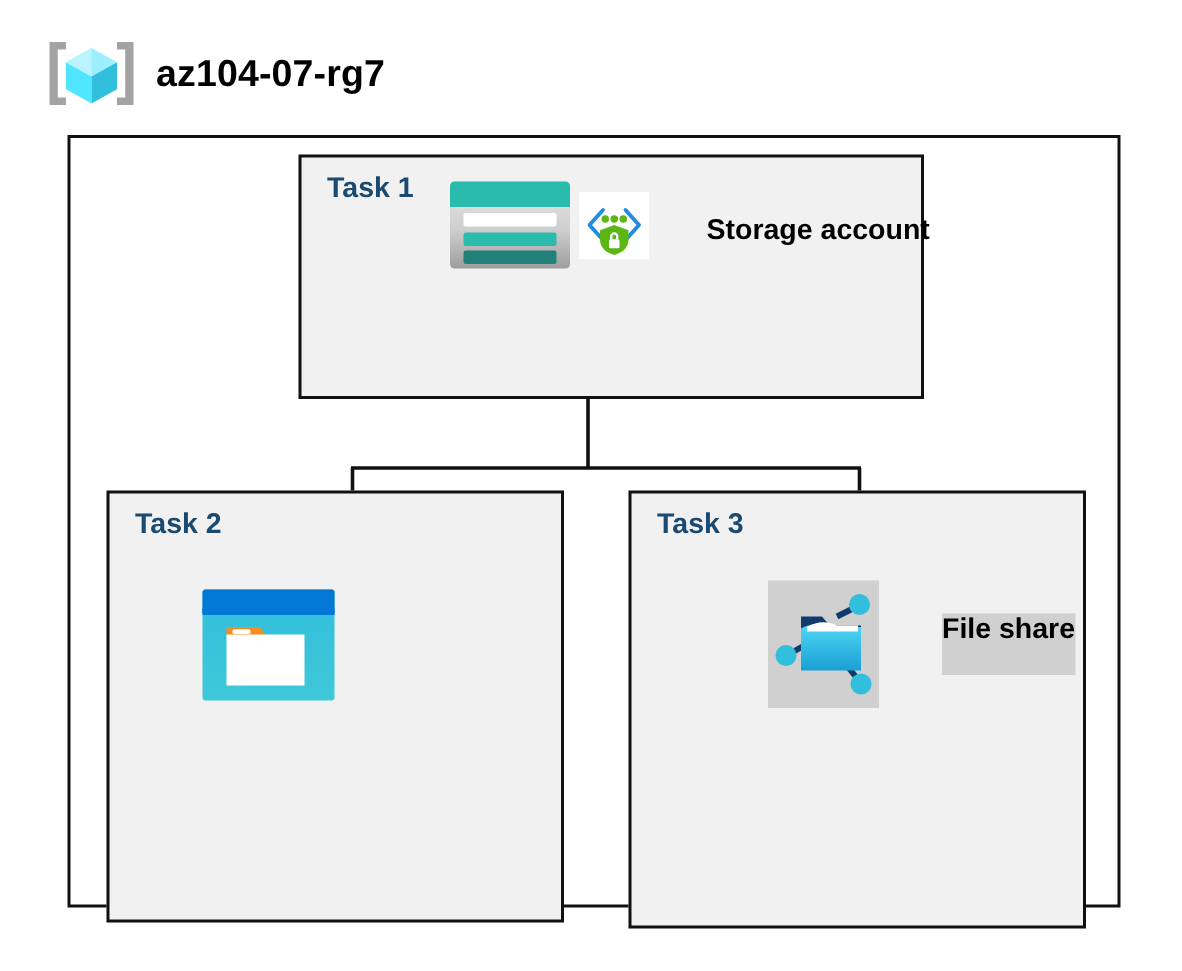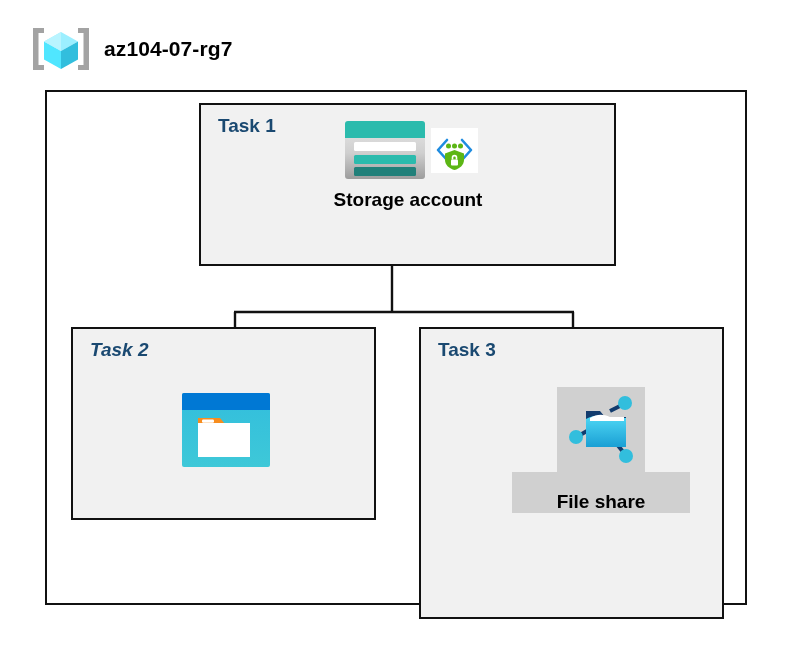--- a/index.html
+++ b/index.html
@@ -20,21 +20,21 @@
   #rg-header {
     position: absolute;
     left: 30px;
     top: 24px;
     display: flex;
     align-items: center;
     gap: 12px;
   }
   #rg-icon { width: 62px; height: 50px; display: block; }
   #rg-title {
-    font-size: 21px;
+    font-size: 25px;
     font-weight: bold;
     color: #000000;
     letter-spacing: 0.1px;
     white-space: nowrap;
   }
 
   
   #rg-boundary {
     position: absolute;
     left: 45px;
@@ -48,39 +48,40 @@
 
   
   .task-box {
     position: absolute;
     background: #f1f1f1;
     border: 2px solid #111111;
     box-sizing: border-box;
     padding-left: 12px;
   }
   #task-1-box { left: 199px; top: 103px; width: 417px; height: 163px; }
-  #task-2-box { left: 71px;  top: 327px; width: 305px; height: 193px; font-style: italic; }
+  #task-2-box { left: 71px;  top: 327px; width: 305px; height: 288px; }
   #task-3-box { left: 419px; top: 327px; width: 305px; height: 292px; }
 
   .task-label {
     position: absolute;
     left: 17px;
     top: 10px;
     font-size: 19px;
     font-weight: bold;
     color: #1a4971;
     white-space: nowrap;
   }
 
   
   .node {
     position: absolute;
     display: flex;
-    flex-direction: column;
-    align-items: center;
+    flex-direction: row;
+    align-items: center;
+    gap: 42px;
   }
   .node-caption {
     font-size: 19px;
     font-weight: bold;
     color: #000000;
     white-space: nowrap;
     text-align: center;
   }
 
   
@@ -121,21 +122,21 @@
     display: flex;
     align-items: center;
     justify-content: center;
   }
   #file-share-icon { width: 74px; height: 74px; display: block; }
   #file-share-caption-highlight {
     background: #d0d0d0;
     width: 178px;
     height: 41px;
     display: flex;
-    align-items: flex-end;
+    align-items: flex-start;
     justify-content: center;
   }
 
   
   #connectors {
     position: absolute;
     left: 0;
     top: 0;
     width: 788px;
     height: 647px;

